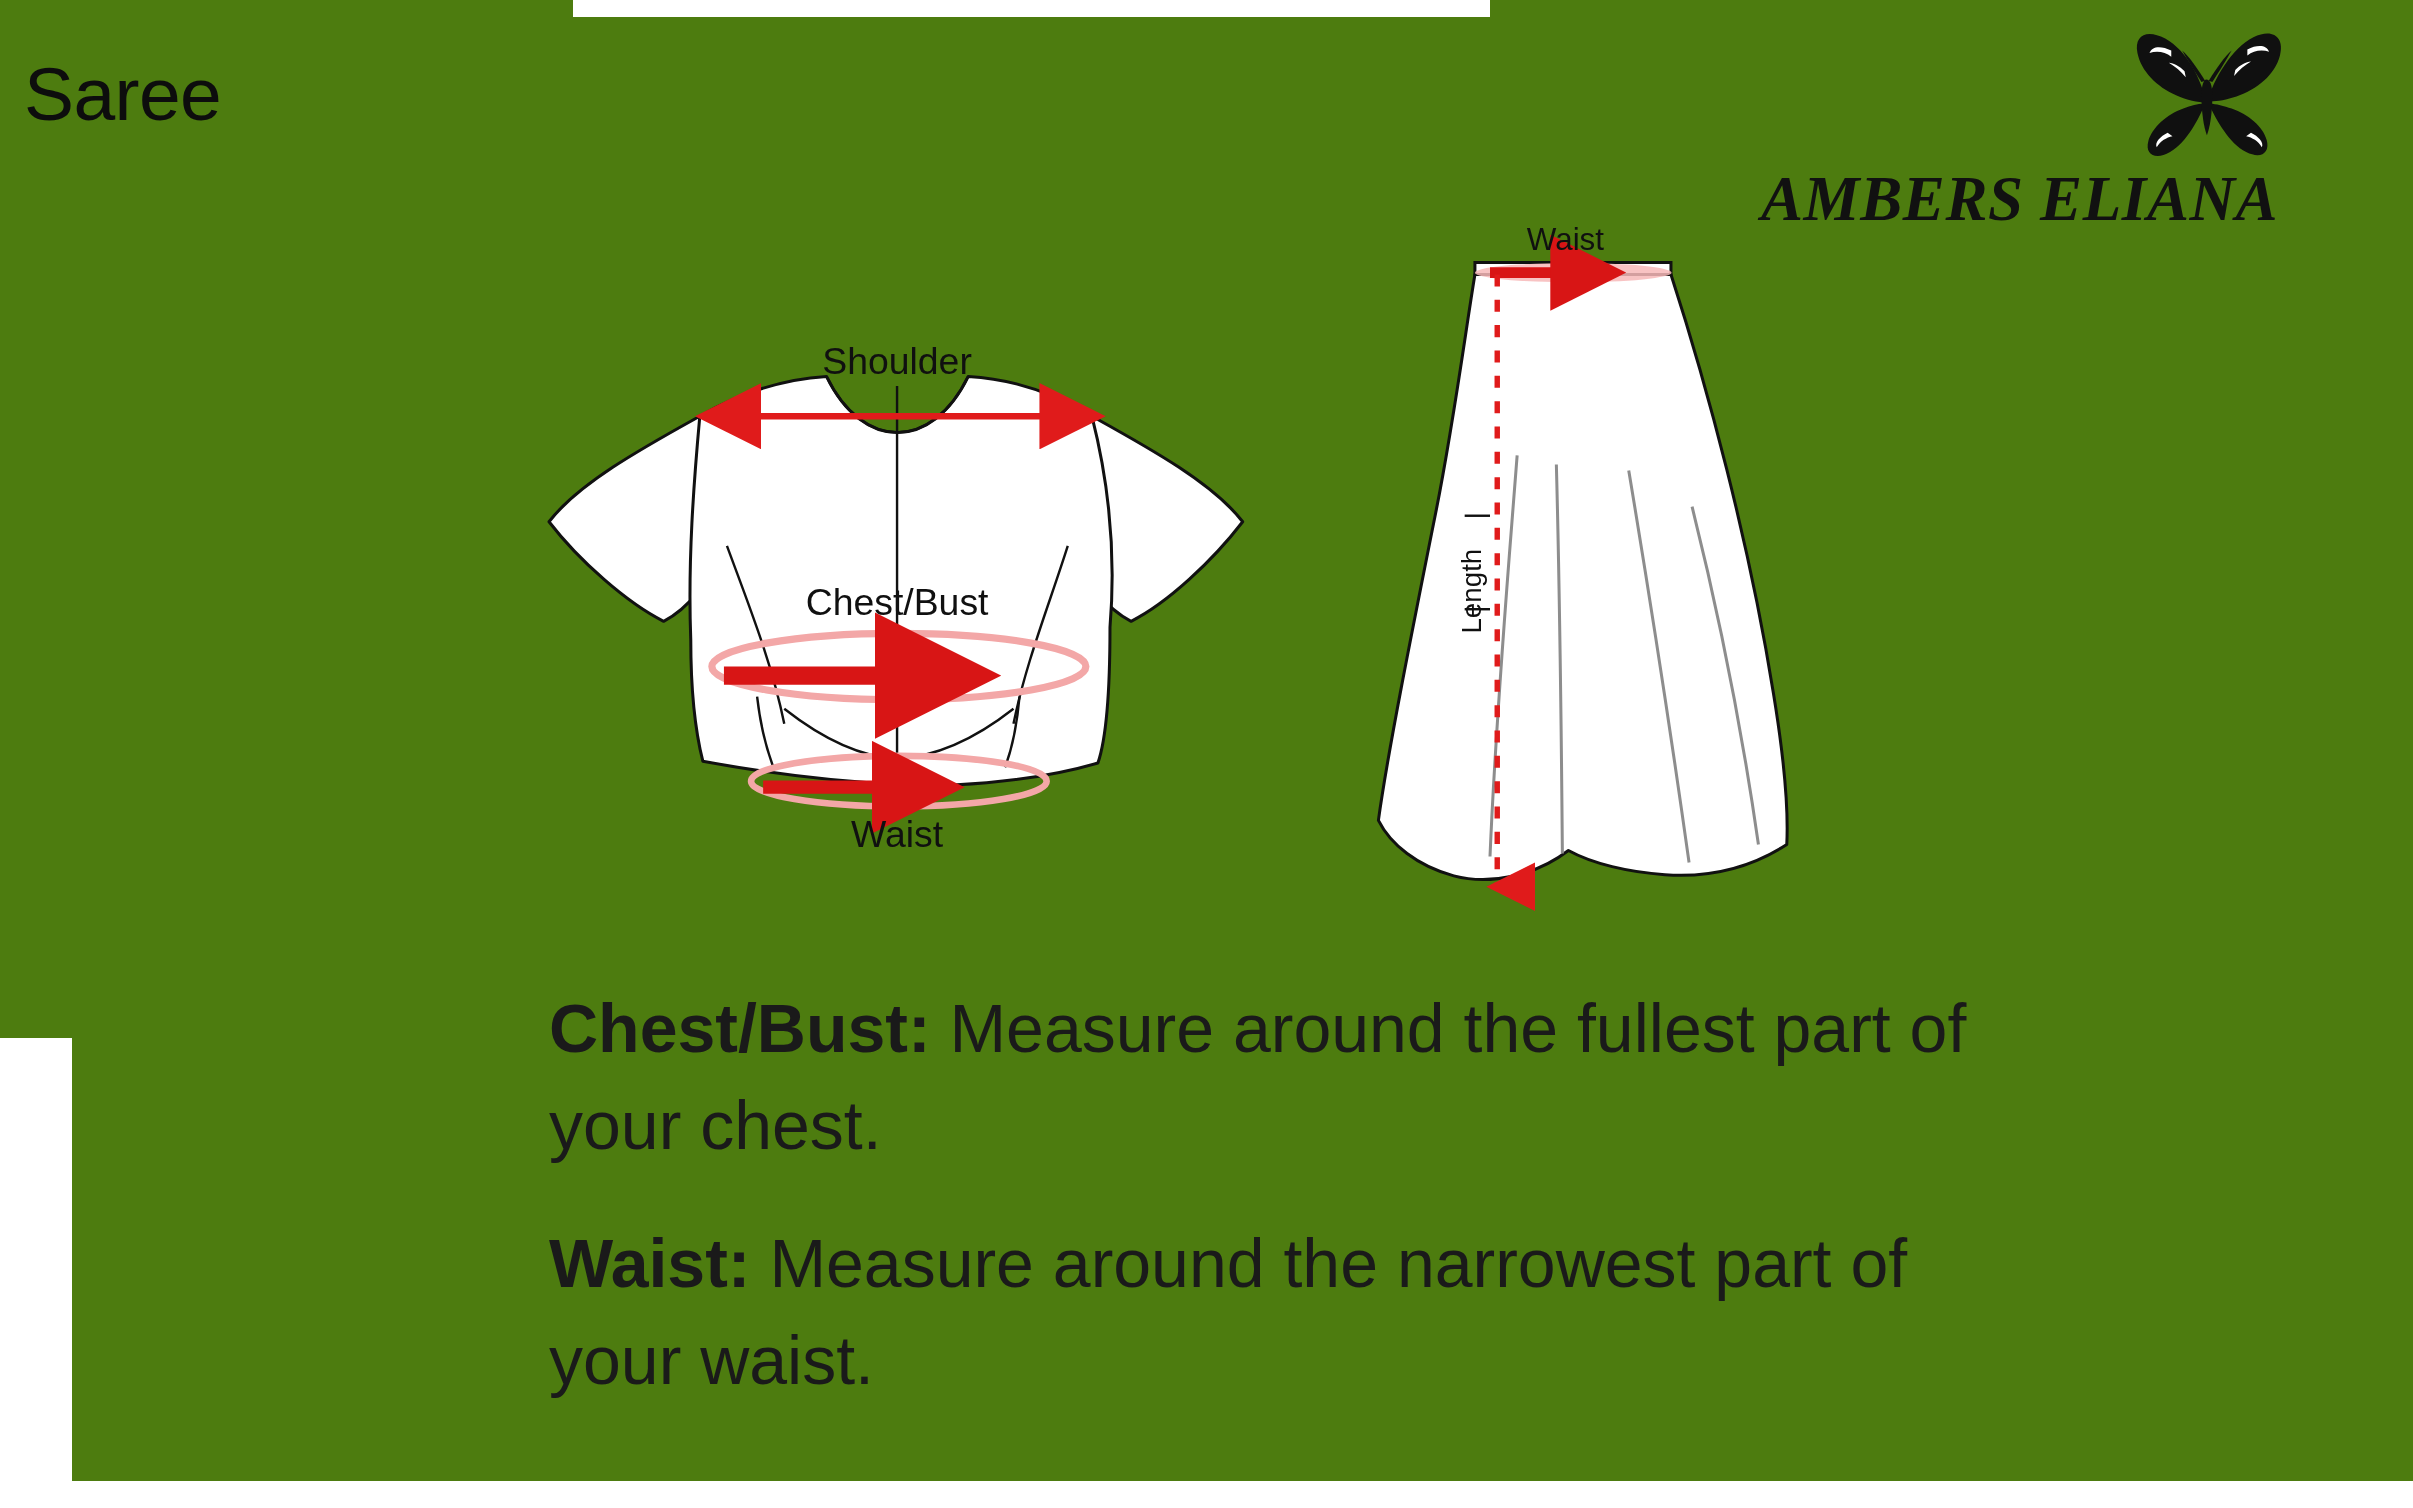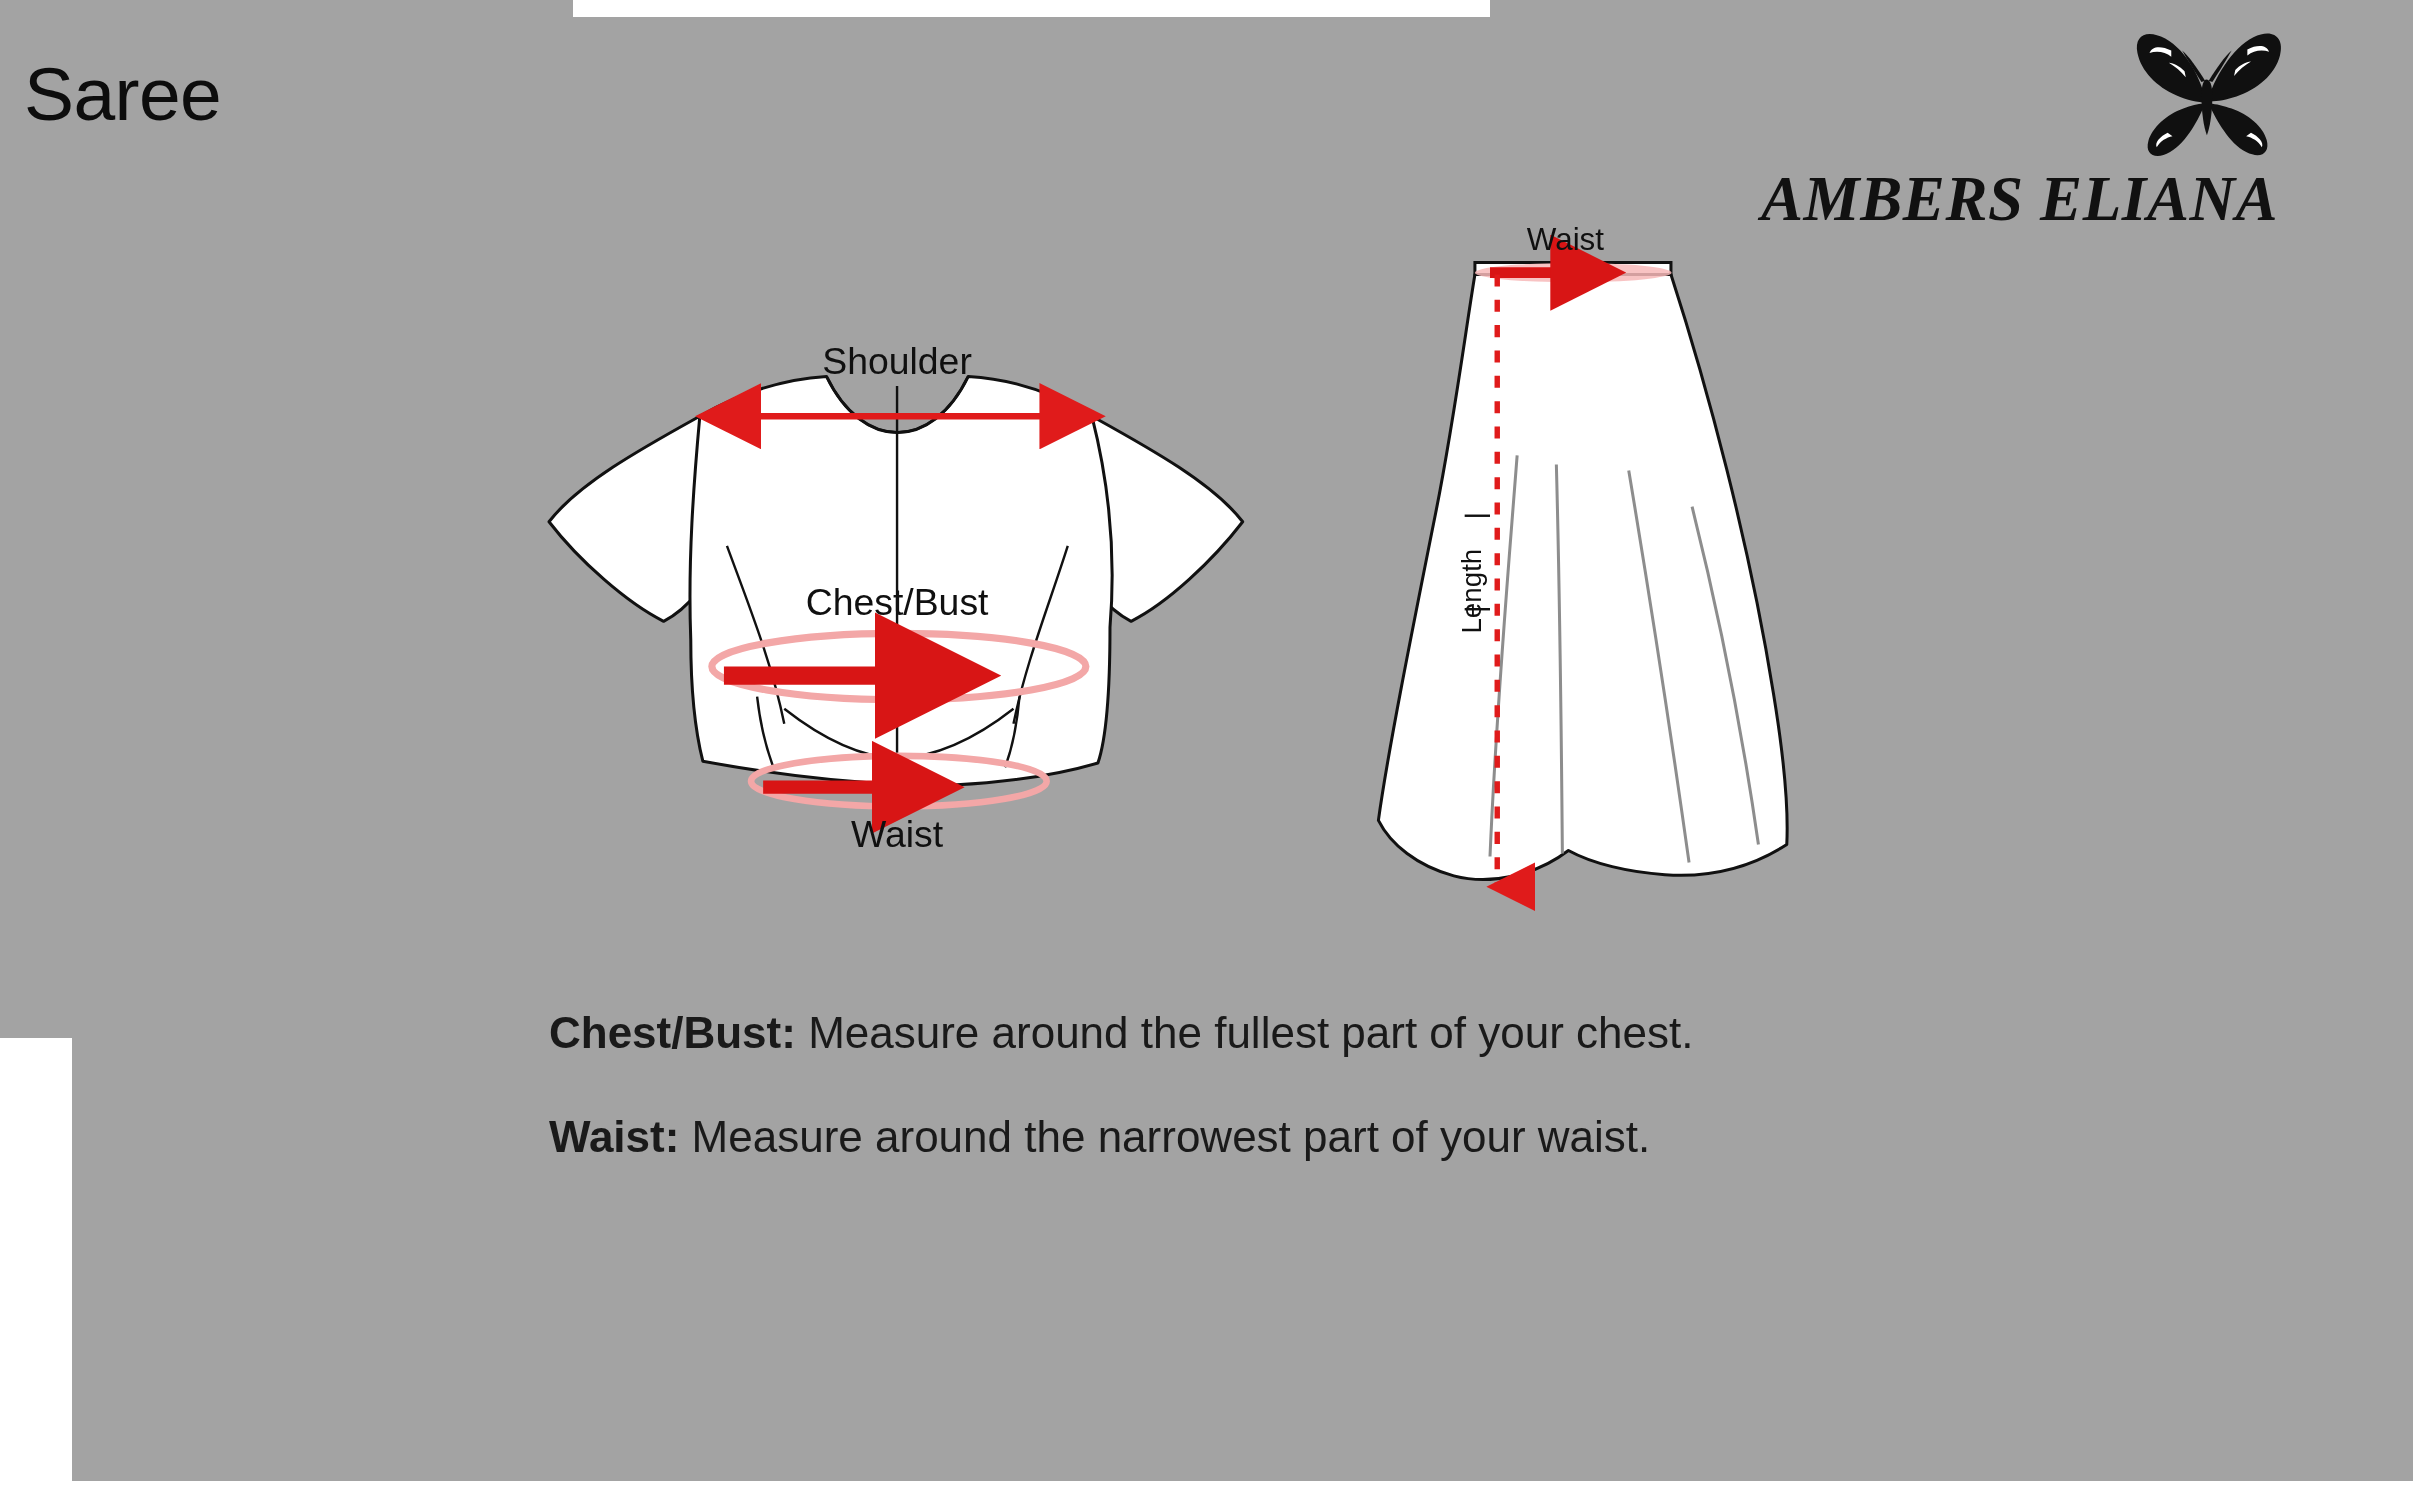--- a/index.html
+++ b/index.html
@@ -10,21 +10,21 @@
   body {
     width: 2413px;
     height: 1508px;
     font-family: "Liberation Sans", sans-serif;
     overflow: hidden;
     position: relative;
   }
   .page {
     position: absolute;
     inset: 0;
-    background: #a3a3a3;
+    background: #4d7c0f;
   }
   
   .panel-top {
     position: absolute;
     left: 573px;
     top: 0;
     width: 917px;
     height: 17px;
     background: #ffffff;
   }
@@ -89,23 +89,23 @@
     left: 0;
     top: 0;
     width: 2413px;
     height: 1508px;
     pointer-events: none;
   }
 
   .body-text {
     position: absolute;
     left: 549px;
-    top: 1002px;
+    top: 980px;
     width: 1448px;
-    font-size: 44px;
+    font-size: 68px;
     line-height: 1.42;
     color: #1a1a1a;
   }
   .body-text p {
     margin: 0 0 42px 0;
   }
   .body-text .lead {
     font-weight: 700;
   }
   .label-svg-text {

